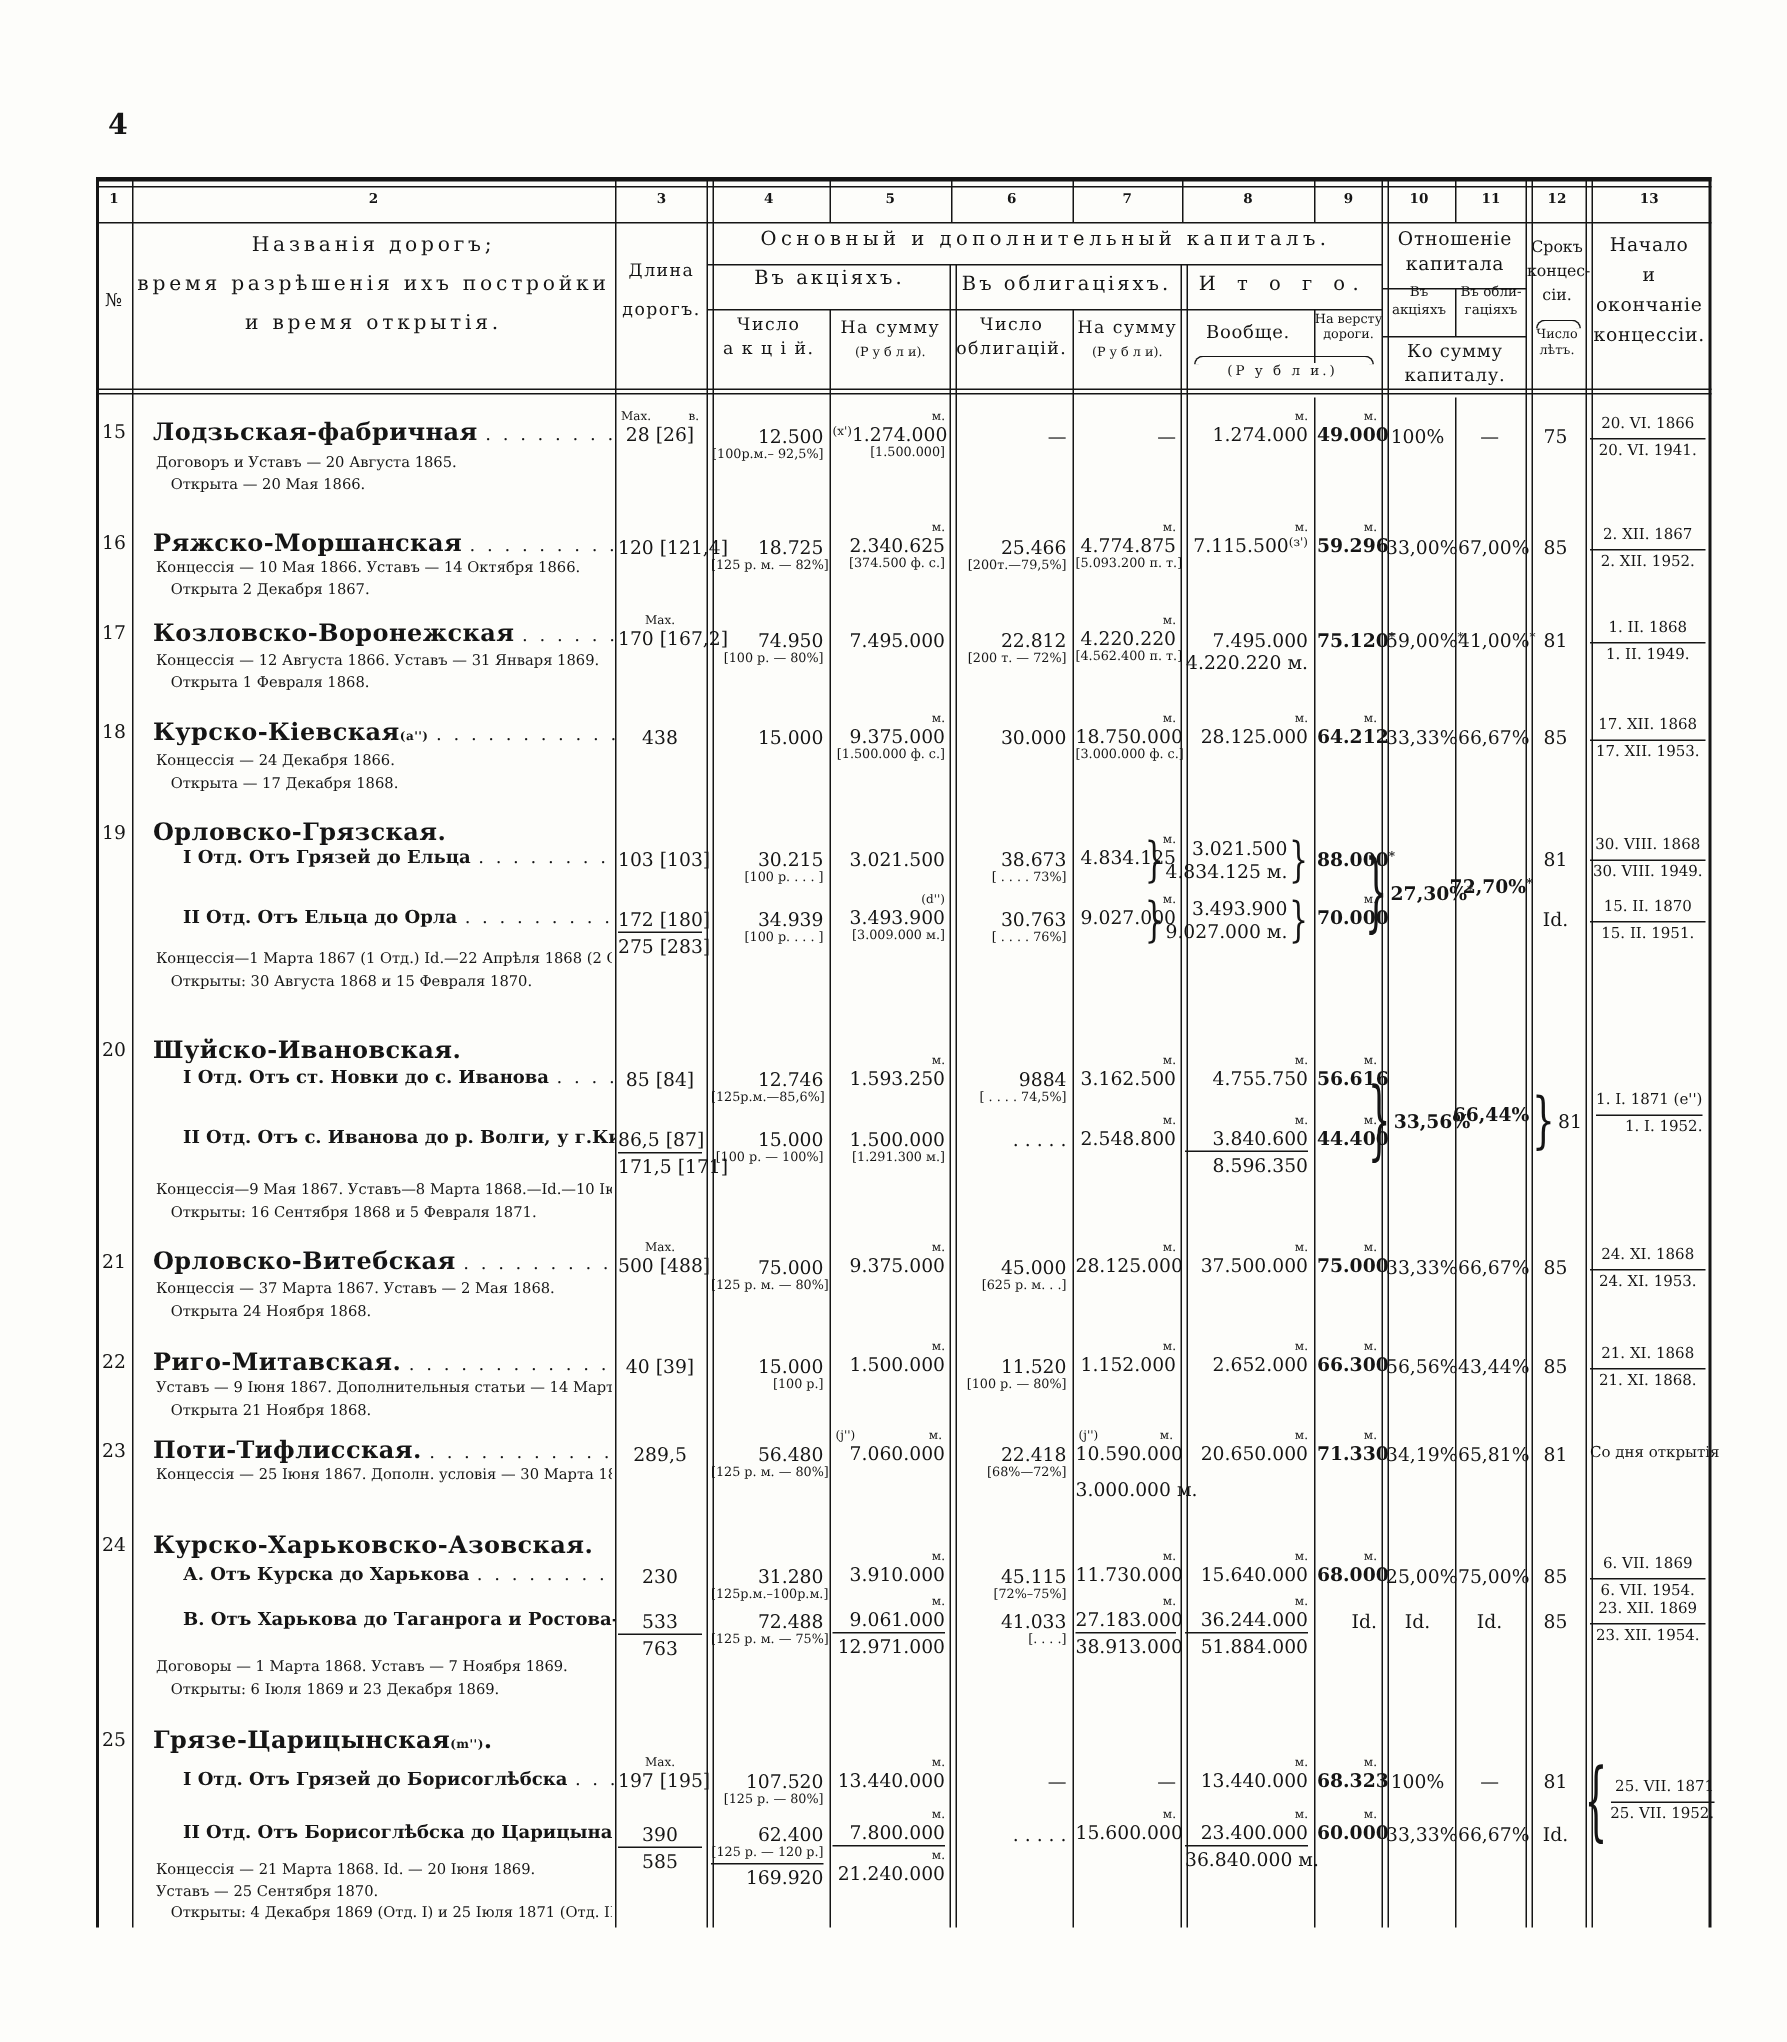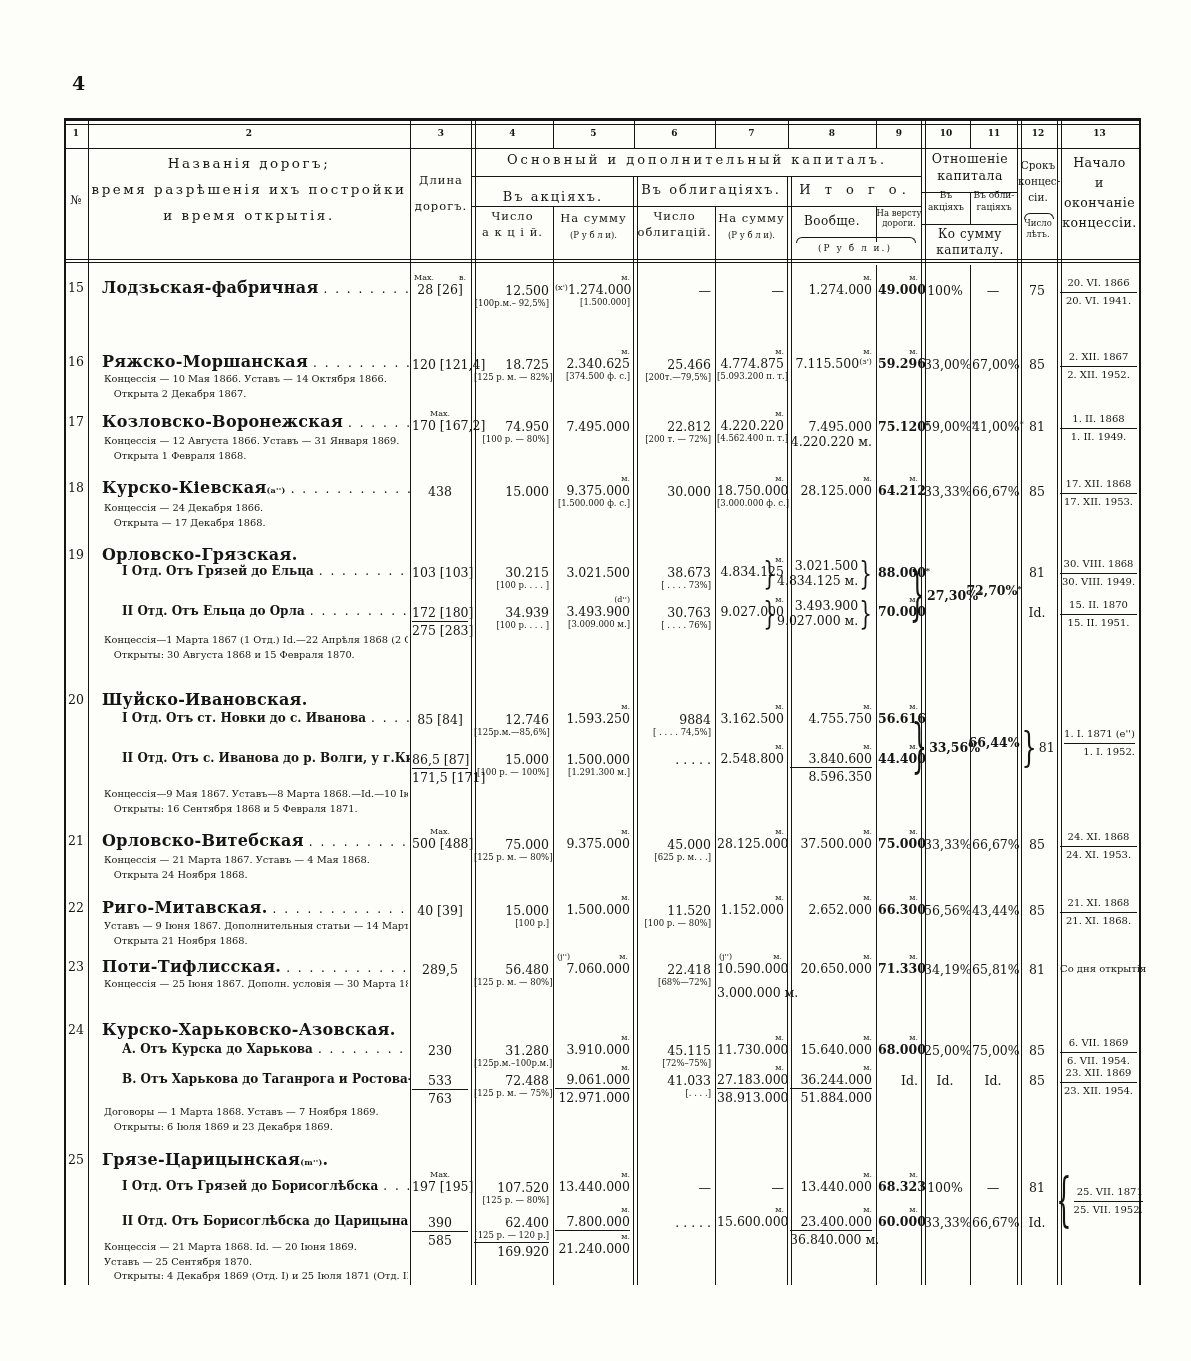--- a/index.html
+++ b/index.html
@@ -97,21 +97,21 @@
       <div class="ht h9 hb" style="left: 906px; top: 11px; width: 48px;">11</div>
       <div class="ht h9 hb" style="left: 954px; top: 11px; width: 40px;">12</div>
       <div class="ht h9 hb" style="left: 994px; top: 11px; width: 83px;">13</div>
       <div class="ht h12" style="left: 0px; top: 76px; width: 24px;">№</div>
       <div class="ht h14" style="left: 24px; top: 38px; width: 322px;">Названія дорогъ;</div>
       <div class="ht h14" style="left: 24px; top: 64px; width: 322px;">время разрѣшенія ихъ постройки</div>
       <div class="ht h14" style="left: 24px; top: 90px; width: 322px;">и время открытія.</div>
       <div class="ht h11" style="left: 346px; top: 56px; width: 62px;">Длина</div>
       <div class="ht h11" style="left: 346px; top: 82px; width: 62px;">дорогъ.</div>
       <div class="ht h13 hsp3" style="left: 408px; top: 35px; width: 450px;">Основный и дополнительный капиталъ.</div>
-      <div class="ht h13 hsp2" style="left: 408px; top: 72px; width: 162px;">Въ акціяхъ.</div>
+      <div class="ht h13 hsp2" style="left: 408px; top: 61px; width: 162px;">Въ акціяхъ.</div>
       <div class="ht h13 hsp2" style="left: 570px; top: 65px; width: 154px;">Въ облигаціяхъ.</div>
       <div class="ht h13 hsp5" style="left: 724px; top: 65px; width: 134px;">И т о г о.</div>
       <div class="ht h11" style="left: 408px; top: 92px; width: 81px;">Число</div>
       <div class="ht h11" style="left: 408px; top: 108px; width: 81px;">а к ц і й.</div>
       <div class="ht h11" style="left: 489px; top: 94px; width: 81px;">На сумму</div>
       <div class="ht h85" style="left: 489px; top: 113px; width: 81px;">(Р у б л и).</div>
       <div class="ht h11" style="left: 570px; top: 92px; width: 81px;">Число</div>
       <div class="ht h11" style="left: 570px; top: 108px; width: 81px;">облигацій.</div>
       <div class="ht h11" style="left: 651px; top: 94px; width: 73px;">На сумму</div>
       <div class="ht h85" style="left: 651px; top: 113px; width: 73px;">(Р у б л и).</div>
@@ -185,20 +185,24 @@
       <div class="cellstack ac" style="left: 908px; width: 42px; top: 165px;">
         <div class="pt"><span>—</span></div>
       </div>
       <div class="cellstack ac" style="left: 956px; width: 34px; top: 165px;">
         <div class="pt"><span>75</span></div>
       </div>
       <div class="cellstack ac" style="left: 996px; width: 77px; top: 158px;">
         <div class="pt d ul"><span>20. VI. 1866</span></div>
         <div class="pt d"><span>20. VI. 1941.</span></div>
       </div>
+      <div class="notes" style="left: 40px; top: 184px; width: 304px;">
+        <div>Договоръ и Уставъ — 20 Августа 1865.</div>
+        <div> Открыта — 20 Мая 1866.</div>
+      </div>
       <div class="rnum" style="left: 0px; top: 236px;">16</div>
       <div class="rtitle" style="left: 38px; top: 234px; width: 308px;">
         <span>Ряжско-Моршанская</span>
         <span class="dots"> . . . . . . . . . . . . . . . . . . . . . . . . . . . . . .</span>
       </div>
       <div class="cellstack ac" style="left: 348px; width: 56px; top: 239px;">
         <div class="pt"><span>120 [121,4]</span></div>
       </div>
       <div class="cellstack ar" style="left: 410px; width: 75px; top: 239px;">
         <div class="pt"><span>18.725</span></div>
@@ -630,21 +634,21 @@
         <div class="pt"><span>66,67%</span></div>
       </div>
       <div class="cellstack ac" style="left: 956px; width: 34px; top: 719px;">
         <div class="pt"><span>85</span></div>
       </div>
       <div class="cellstack ac" style="left: 996px; width: 77px; top: 712px;">
         <div class="pt d ul"><span>24. XI. 1868</span></div>
         <div class="pt d"><span>24. XI. 1953.</span></div>
       </div>
       <div class="notes" style="left: 40px; top: 735px; width: 304px;">
-        <div>Концессія — 21 Марта 1867. Уставъ — 4 Мая 1868.</div>
+        <div>Концессія — 37 Марта 1867. Уставъ — 2 Мая 1868.</div>
         <div> Открыта 24 Ноября 1868.</div>
       </div>
       <div class="rnum" style="left: 0px; top: 782px;">22</div>
       <div class="rtitle" style="left: 38px; top: 780px; width: 308px;">
         <span>Риго-Митавская.</span>
         <span class="dots"> . . . . . . . . . . . . . . . . . . . . . . . . . . . . . .</span>
       </div>
       <div class="cellstack ac" style="left: 348px; width: 56px; top: 785px;">
         <div class="pt"><span>40 [39]</span></div>
       </div>

